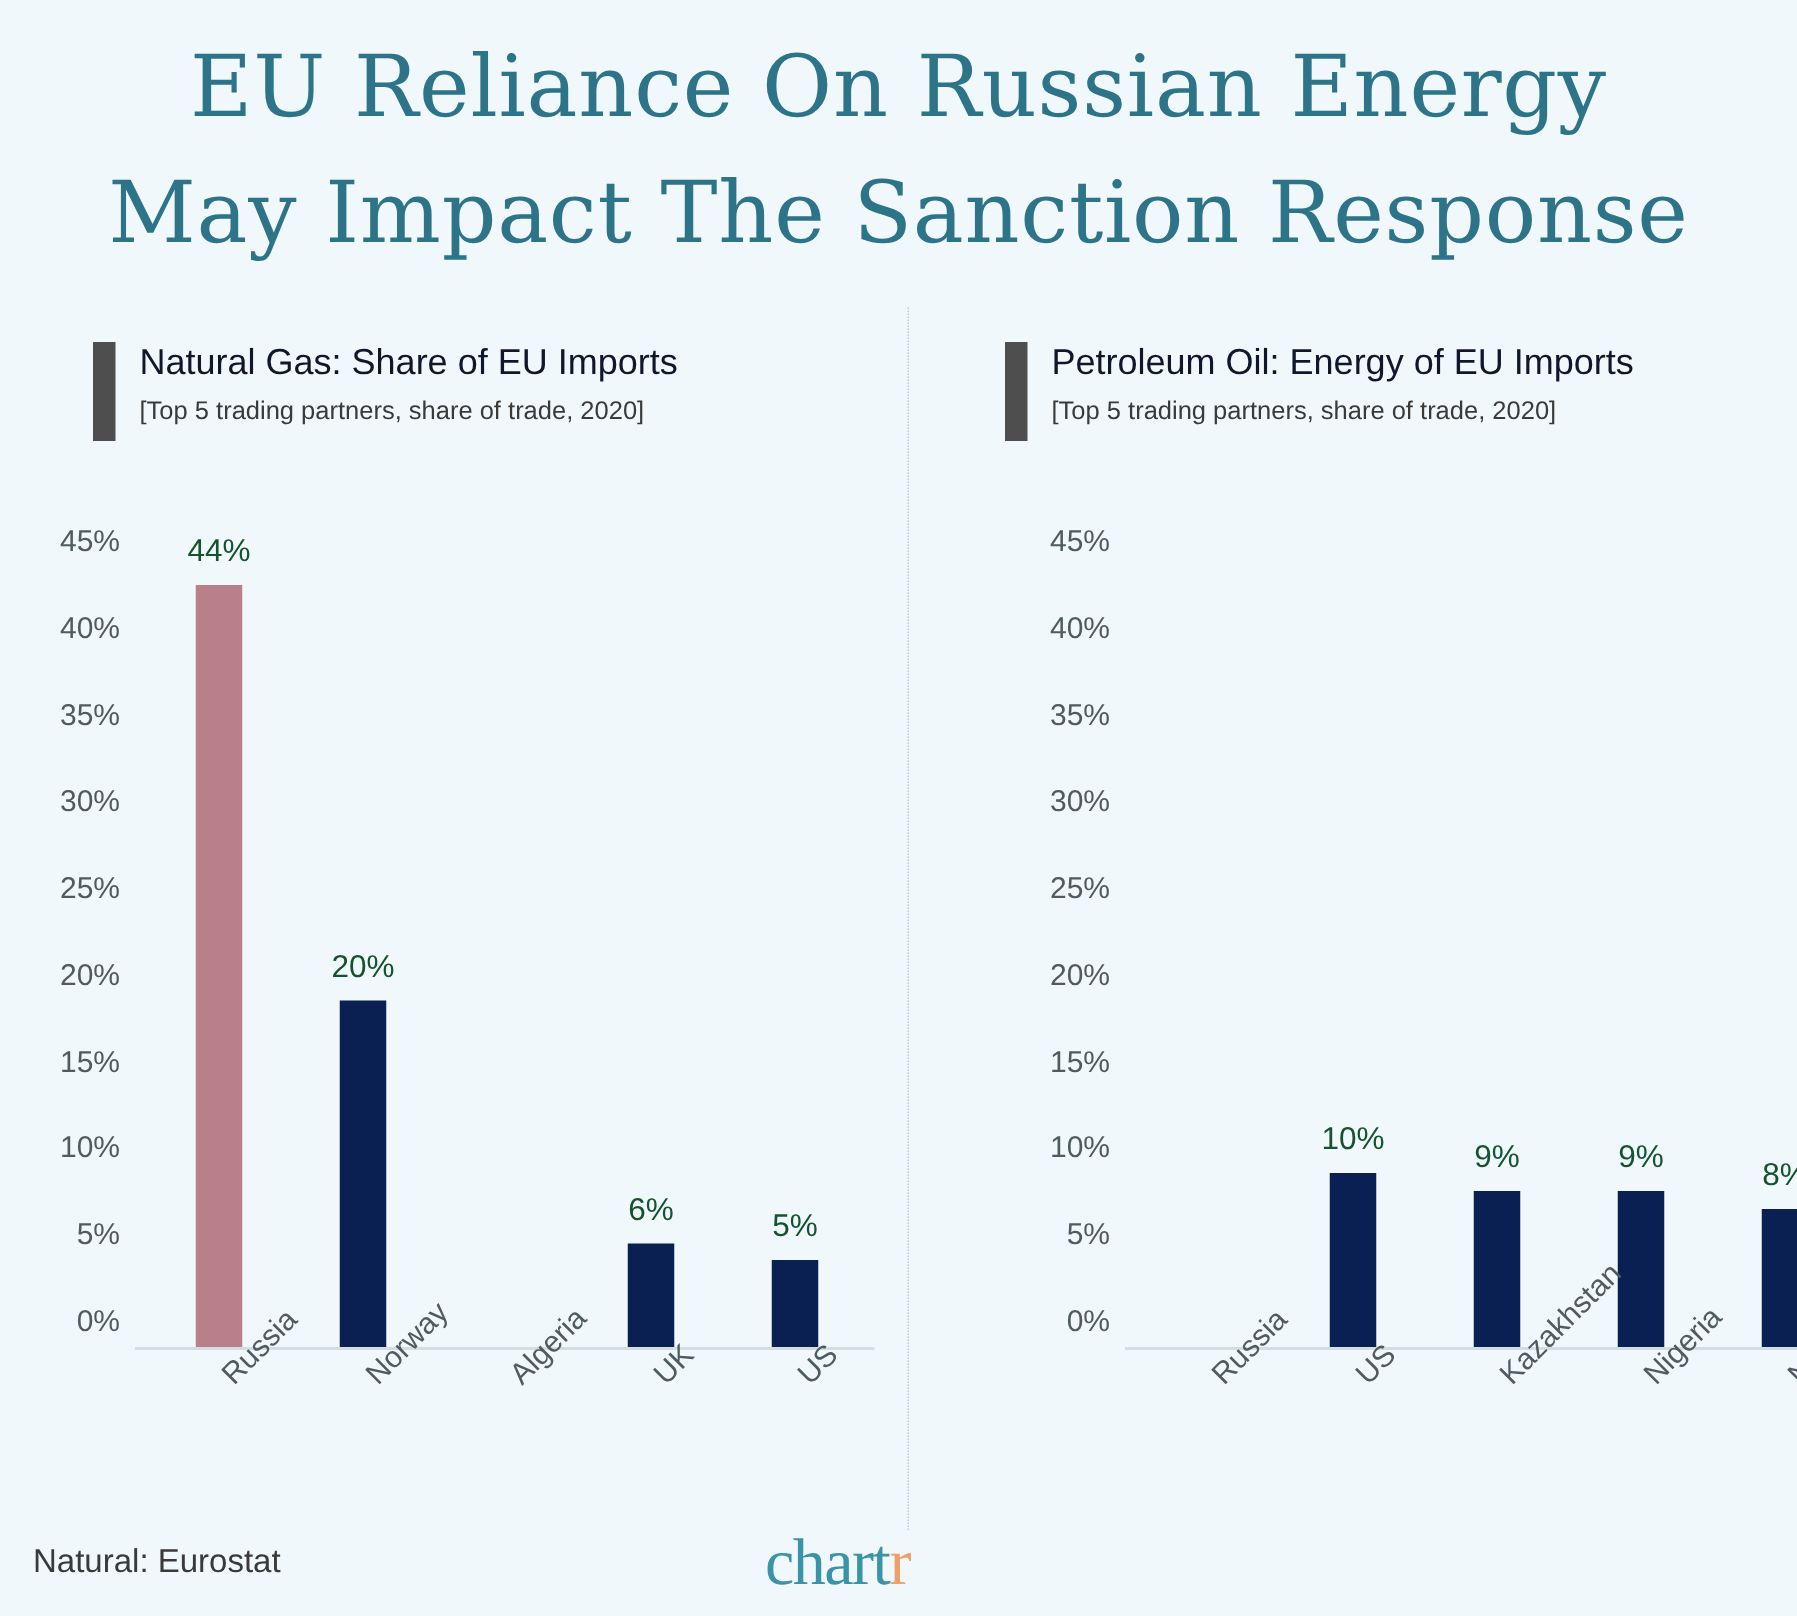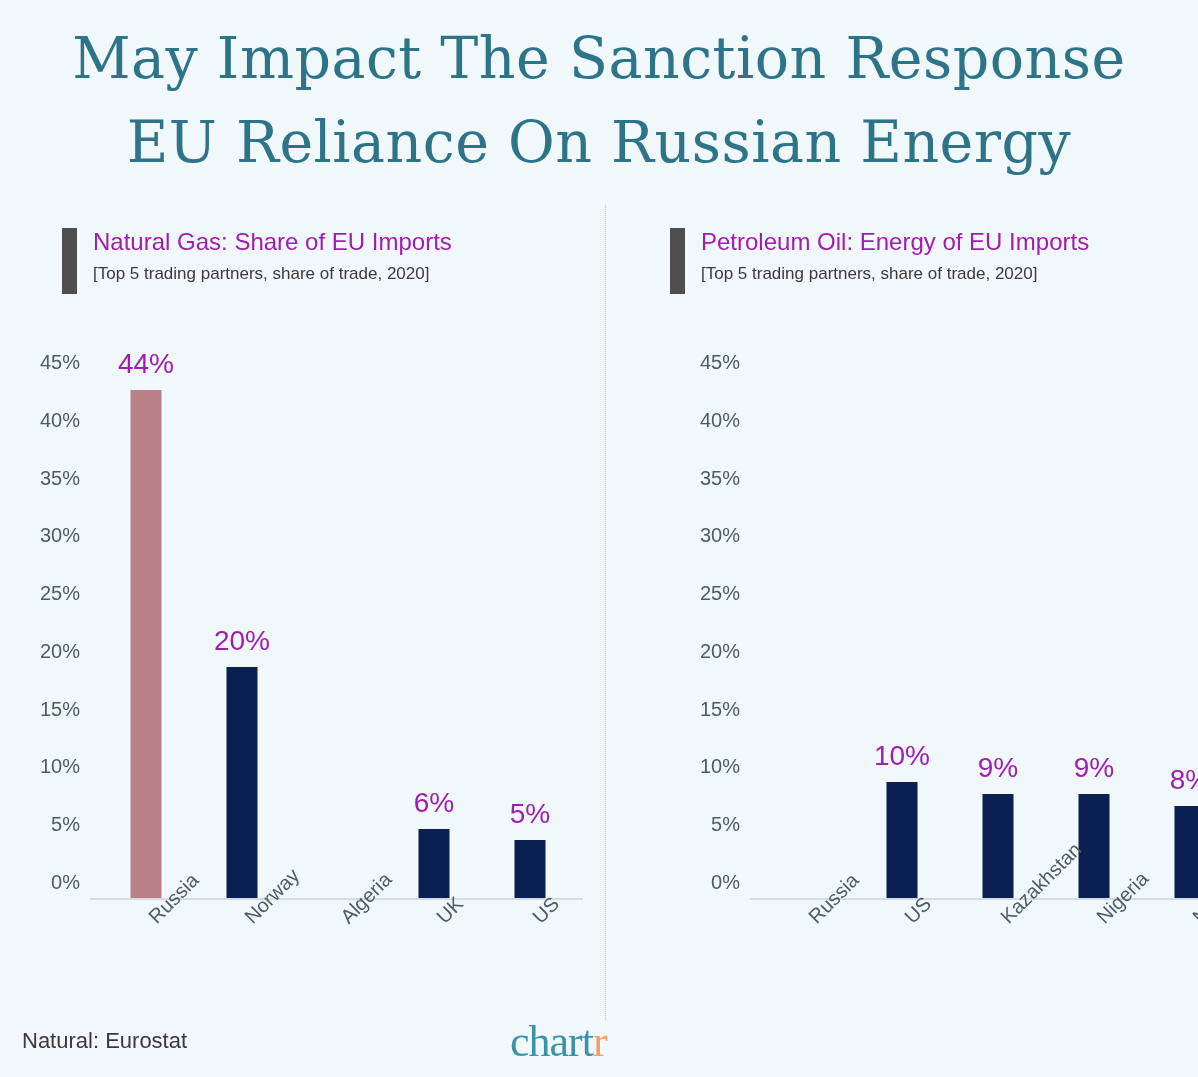--- a/index.html
+++ b/index.html
@@ -61,21 +61,21 @@
   .head-swatch {
     width: 15px;
     height: 66px;
     background: #4e4e4e;
     flex: 0 0 auto;
     margin-top: 3px;
   }
   .head-text { margin-left: 16px; }
   .head-title {
     font-size: 24px;
-    color: #a21caf;
+    color: #0f172a;
     line-height: 34px;
     white-space: nowrap;
     font-weight: 400;
   }
   .head-sub {
     font-size: 17px;
     color: #3a3a3a;
     line-height: 30px;
     white-space: nowrap;
     font-weight: 400;
@@ -141,22 +141,22 @@
     left: 50%;
     transform: translateX(-50%);
     width: 31px;
     background: #0a1f52;
   }
   .bar.rose { background: #b9808a; }
   .bar-label {
     position: absolute;
     left: 50%;
     transform: translateX(-50%);
-    font-size: 28px;
-    color: #a21caf;
+    font-size: 21px;
+    color: #14532d;
     white-space: nowrap;
     text-align: right;
   }
   .cat-label {
     position: absolute;
     top: 12px;
     left: 50%;
     font-size: 20px;
     color: #4e5b61;
     white-space: nowrap;
@@ -193,22 +193,22 @@
     font-size: 44px;
     letter-spacing: -1px;
   }
   .logo .lg-main { color: #3a93a8; }
   .logo .lg-accent { color: #eda069; }
 </style>
 </head>
 <body>
 
 <div class="title-block">
+  <span class="title-line">EU Reliance On Russian Energy</span>
   <span class="title-line">May Impact The Sanction Response</span>
-  <span class="title-line">EU Reliance On Russian Energy</span>
 </div>
 
 <div class="divider"></div>
 
 <div class="panel panel-left">
   <div class="panel-head">
     <div class="head-swatch"></div>
     <div class="head-text">
       <div class="head-title">Natural Gas: Share of EU Imports</div>
       <div class="head-sub">[Top 5 trading partners, share of trade, 2020]</div>

